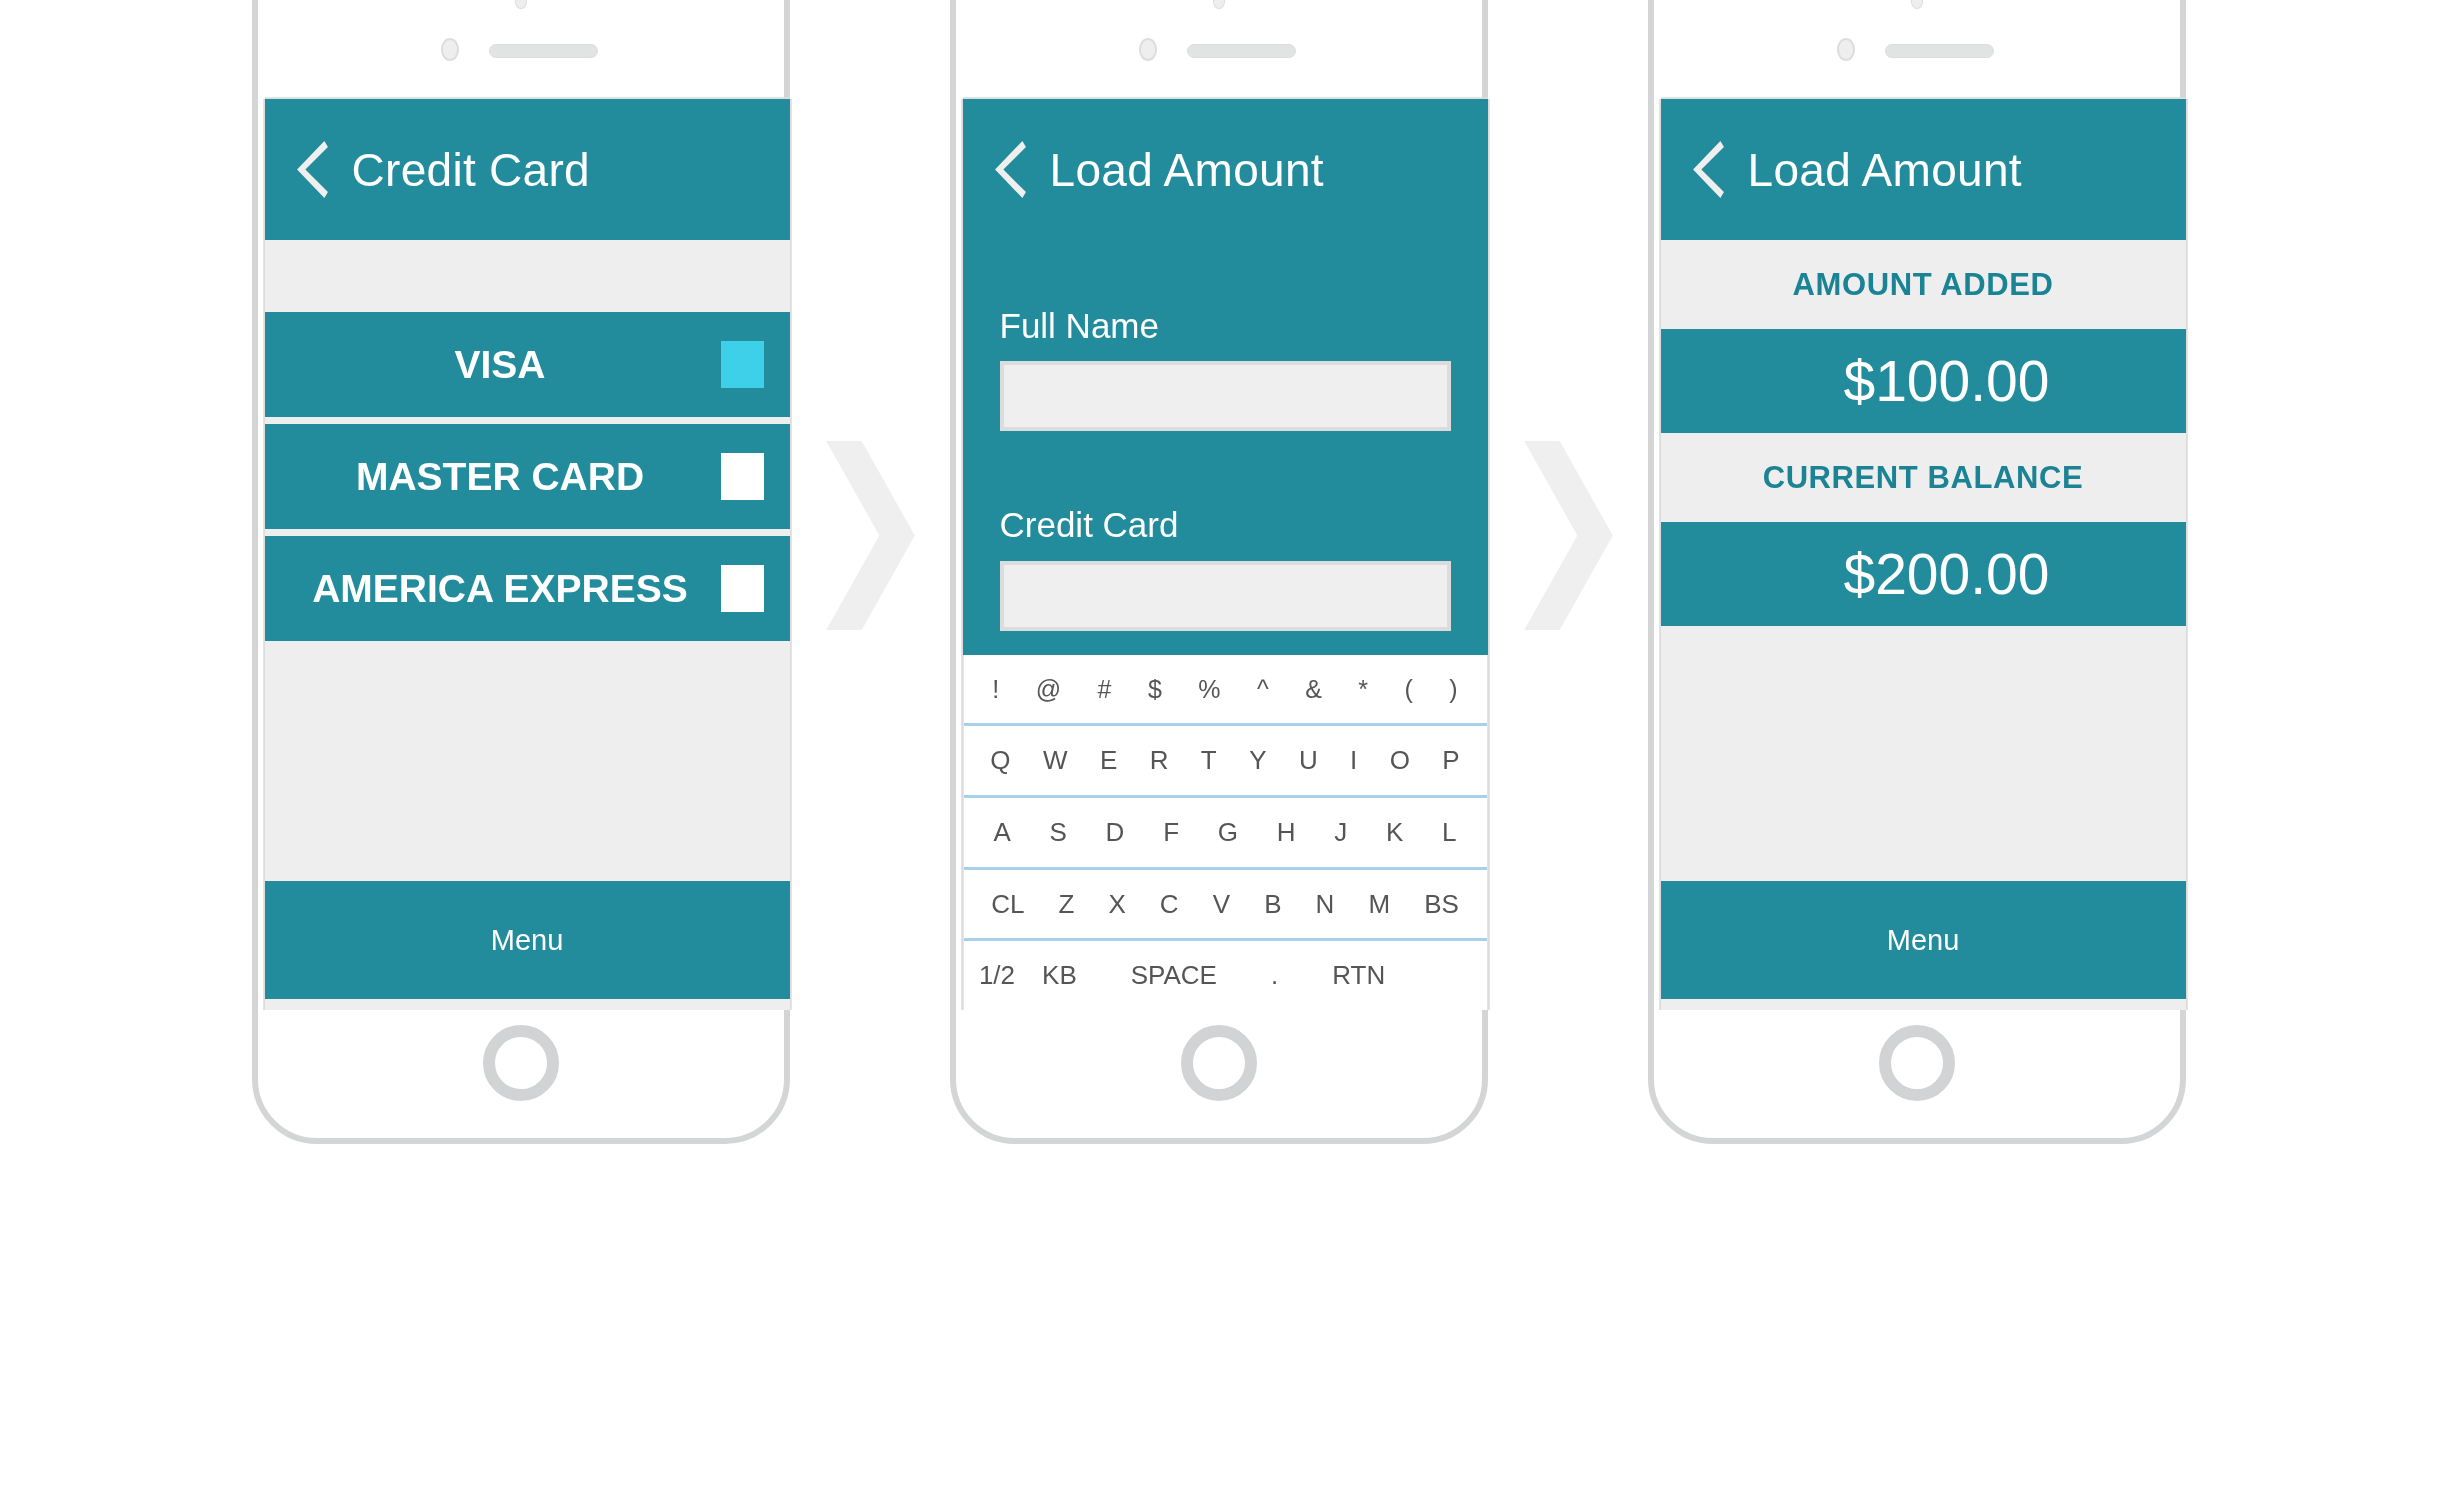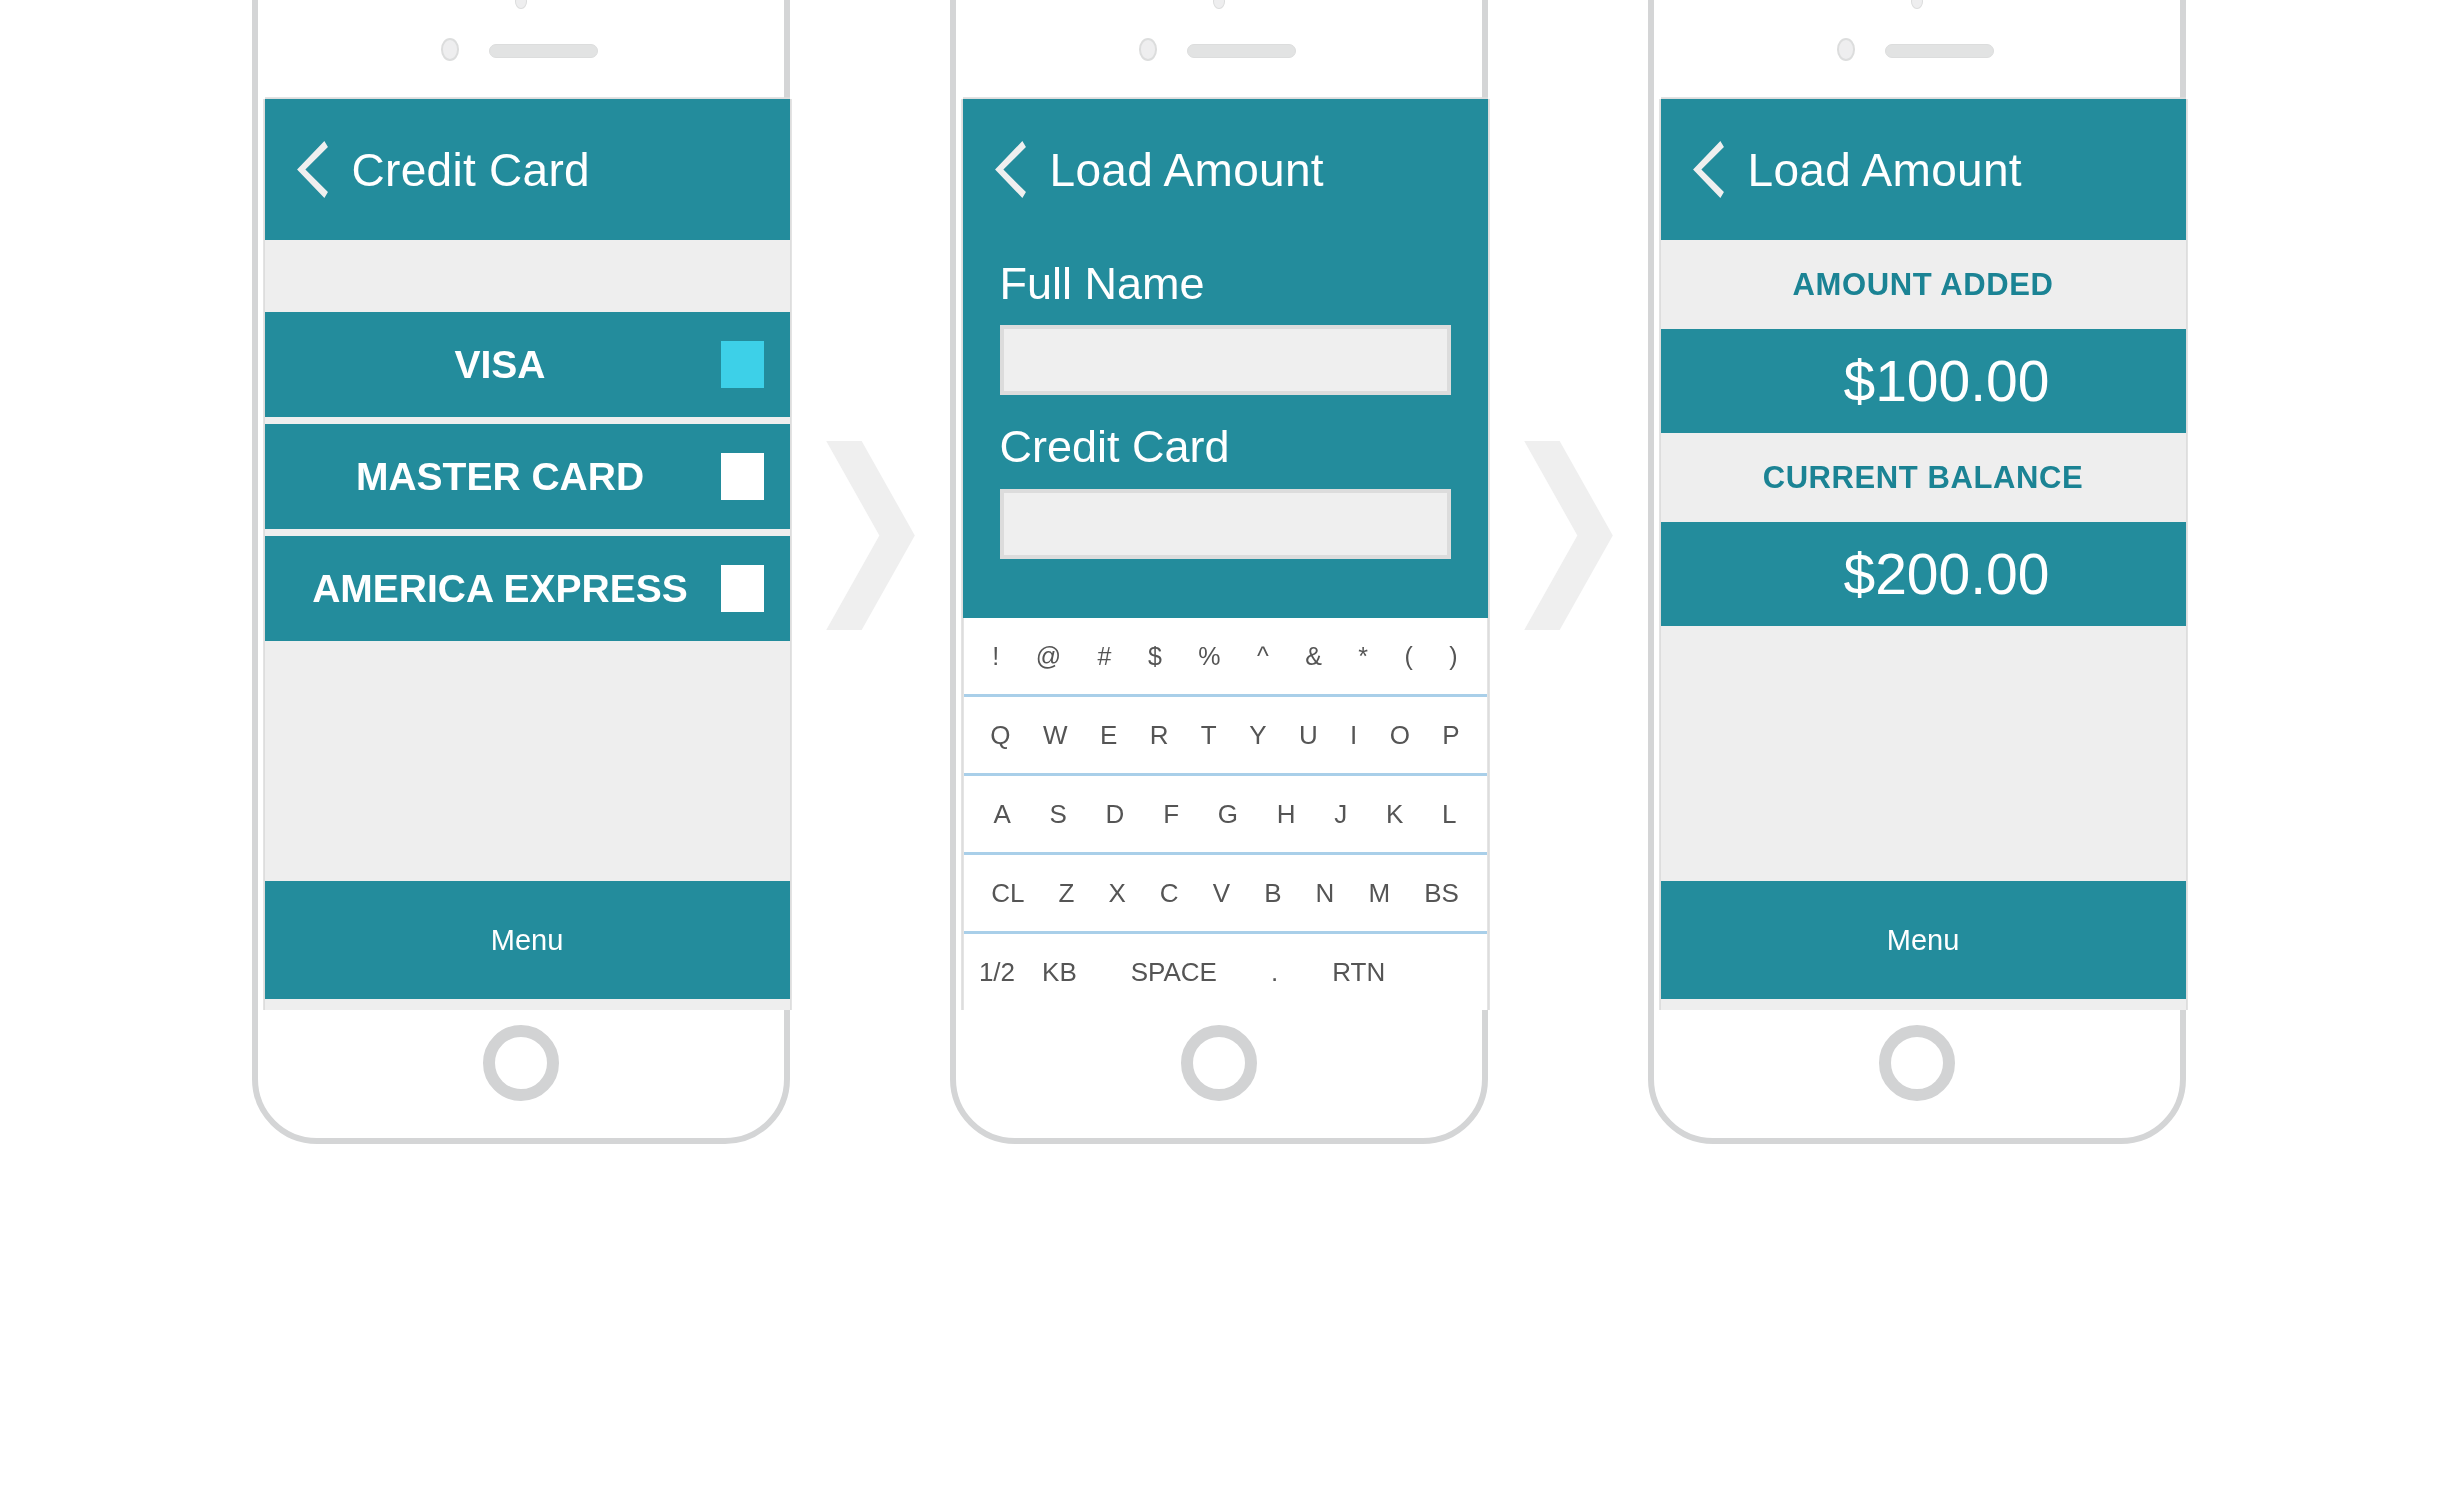--- a/index.html
+++ b/index.html
@@ -195,23 +195,24 @@
   }
 
   
   .form-panel {
     background: #238C9C;
     padding: 18px 37px 24px 37px;
     box-sizing: border-box;
   }
   .field-label {
     color: #ffffff;
-    font-size: 45px;
+    font-size: 35px;
     margin-bottom: 15.4px;
     white-space: nowrap;
+    margin-top: 48px;
   }
   .field-input {
     background: #efefef;
     border: 4.1px solid #dcdcdc;
     height: 70px;
     box-sizing: border-box;
     margin-bottom: 26px;
     width: 100%;
   }
   .field-input:last-child { margin-bottom: 0; }

